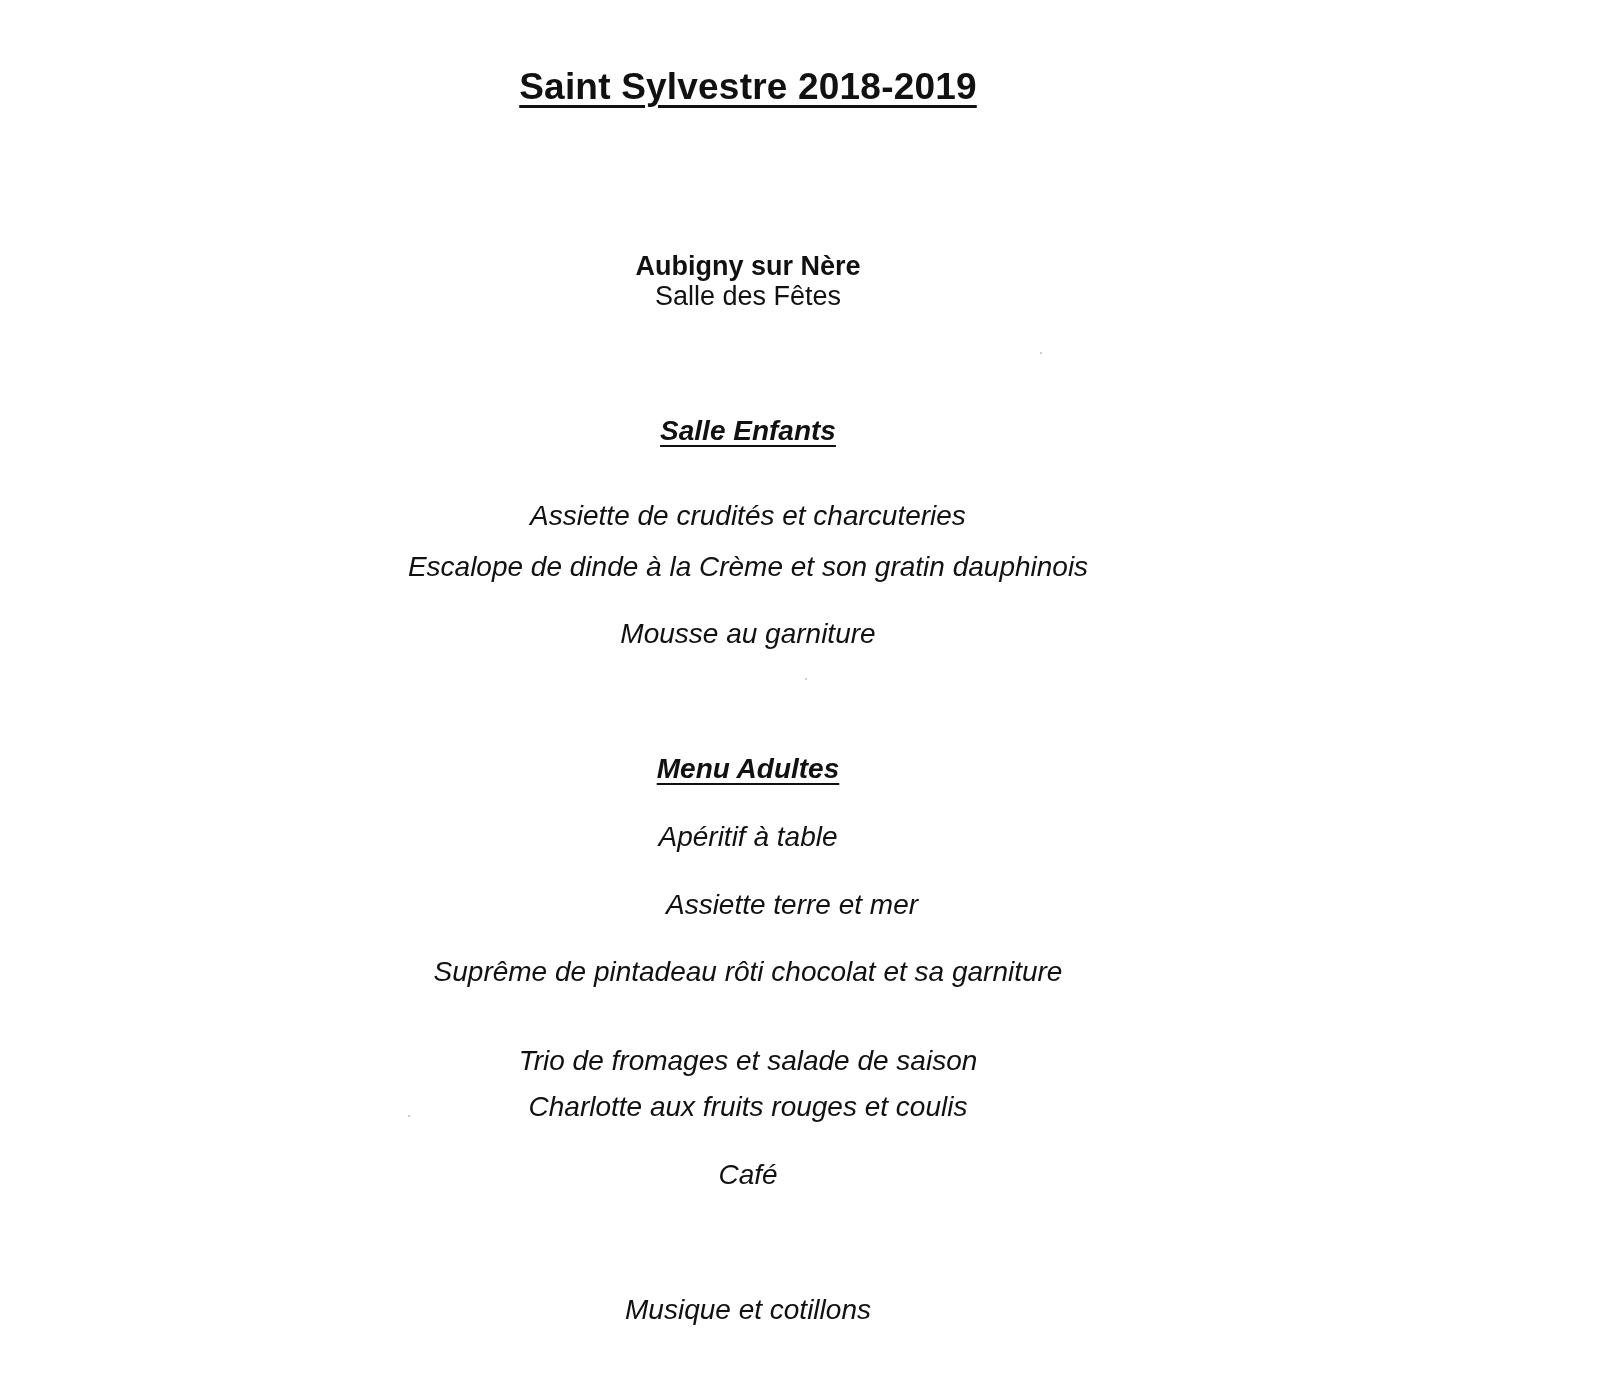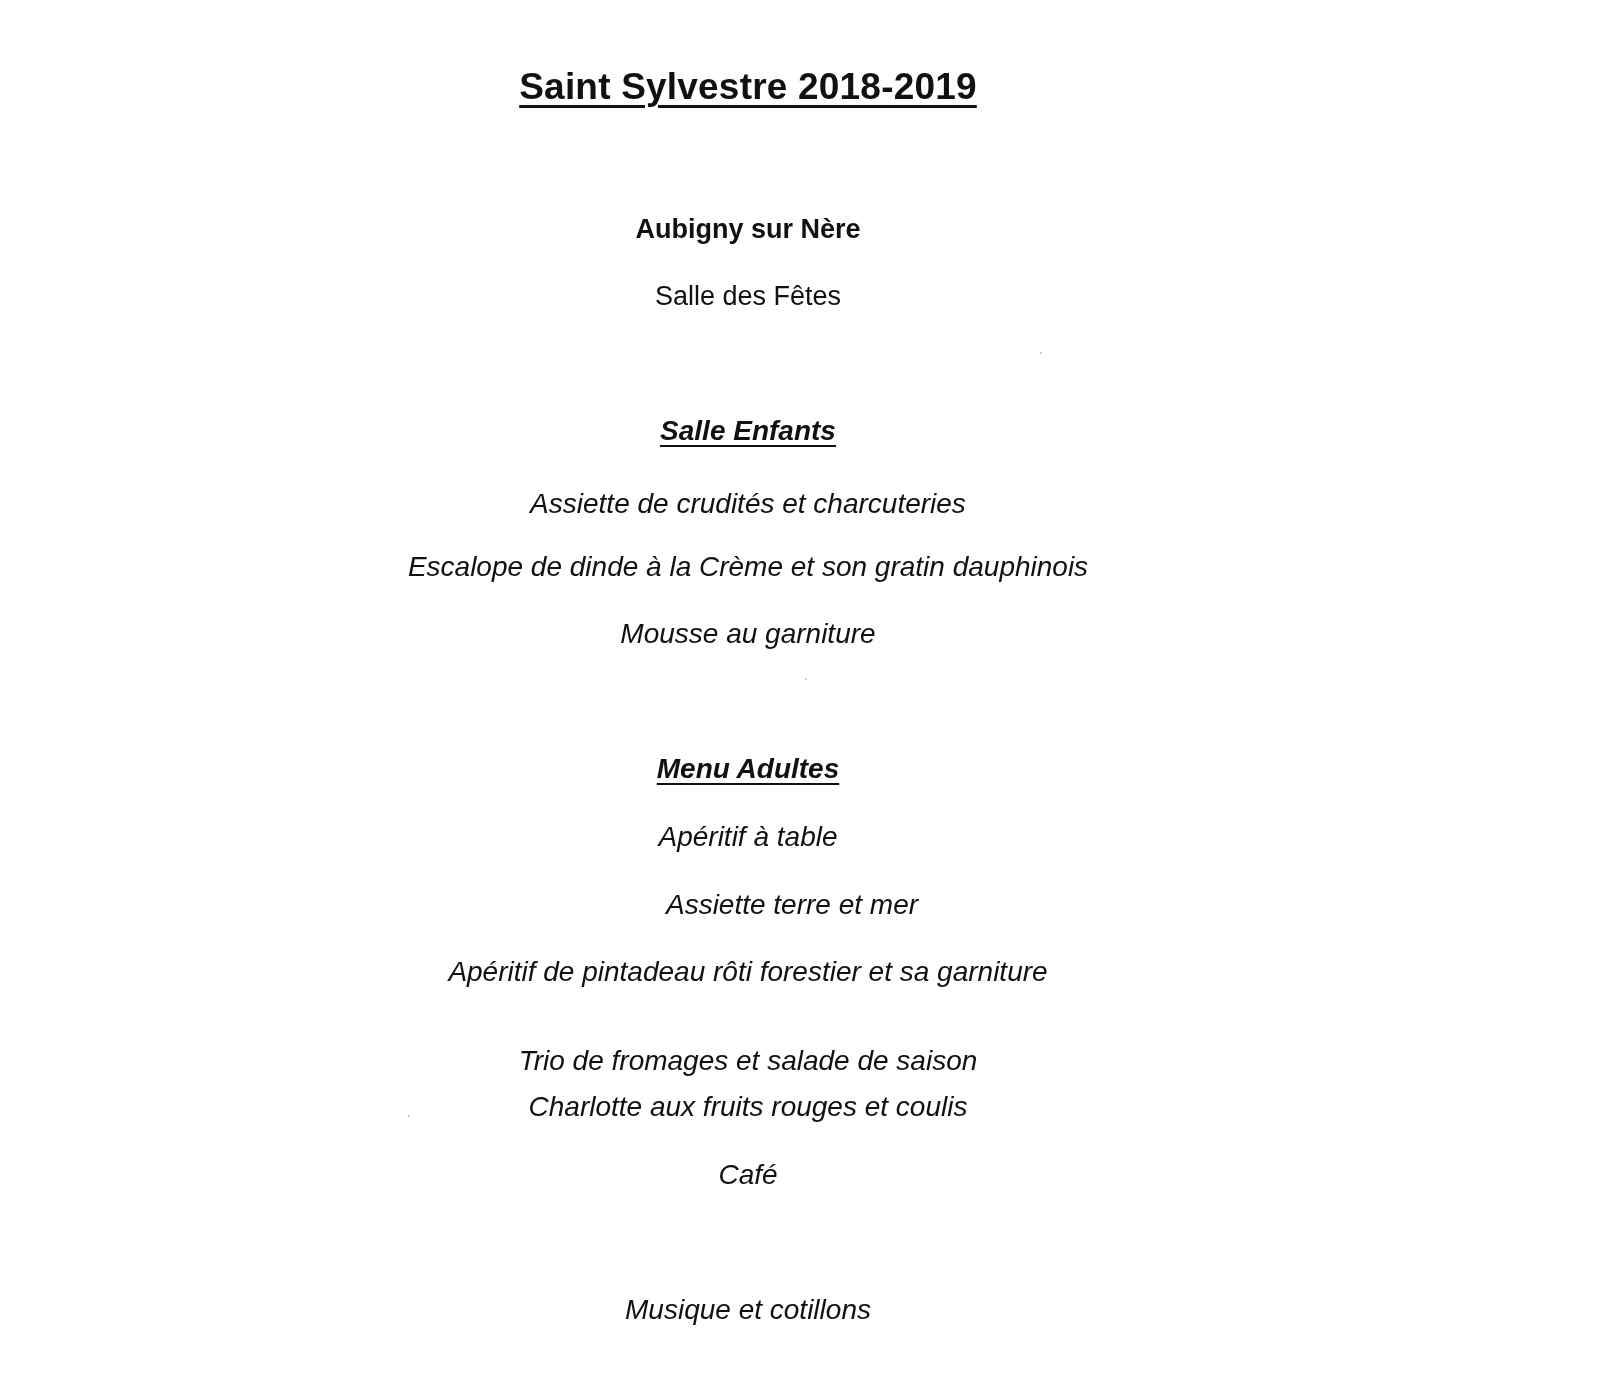--- a/index.html
+++ b/index.html
@@ -26,20 +26,21 @@
       font-size: 37px;
       font-weight: bold;
       text-decoration: underline;
       text-decoration-thickness: 3px;
       text-underline-offset: 6px;
       letter-spacing: 0.2px;
     }
     .place {
       font-size: 27px;
       font-weight: bold;
+      margin-top: 37px;
     }
     .venue {
       font-size: 27px;
     }
     .section {
       font-size: 28px;
       font-weight: bold;
       font-style: italic;
       text-decoration: underline;
       text-decoration-thickness: 2px;
@@ -61,30 +62,30 @@
 <body>
 
 <div>
   <div class="line title" style="top:66px;">Saint Sylvestre 2018-2019</div>
 
   <div class="line place" style="top:214px;">Aubigny sur Nère</div>
   <div class="line venue" style="top:281px;">Salle des Fêtes</div>
 
   <div>
     <div class="line section" style="top:415px;">Salle Enfants</div>
-    <div class="line item" style="top:488px;">Assiette de crudités et charcuteries</div>
+    <div class="line item" style="top:500px;">Assiette de crudités et charcuteries</div>
     <div class="line item" style="top:551px;">Escalope de dinde à la Crème et son gratin dauphinois</div>
     <div class="line item" style="top:618px;">Mousse au garniture</div>
   </div>
 
   <div>
     <div class="line section" style="top:753px;">Menu Adultes</div>
     <div class="line item" style="top:821px;">Apéritif à table</div>
     <div class="line item" style="top:889px;padding-left:44px;">Assiette terre et mer</div>
-    <div class="line item" style="top:956px;">Apéritif de pintadeau rôti forestier et sa garniture</div>
+    <div class="line item" style="top:956px;">Suprême de pintadeau rôti chocolat et sa garniture</div>
     <div class="line item" style="top:1024px;margin-top:21px;">Trio de fromages et salade de saison</div>
     <div class="line item" style="top:1091px;">Charlotte aux fruits rouges et coulis</div>
     <div class="line item" style="top:1159px;">Café</div>
   </div>
 
   <div class="line item" style="top:1294px;">Musique et cotillons</div>
 
   <div class="speck" style="left:1040px; top:352px;"></div>
   <div class="speck" style="left:805px; top:678px;"></div>
   <div class="speck" style="left:408px; top:1115px;"></div>

